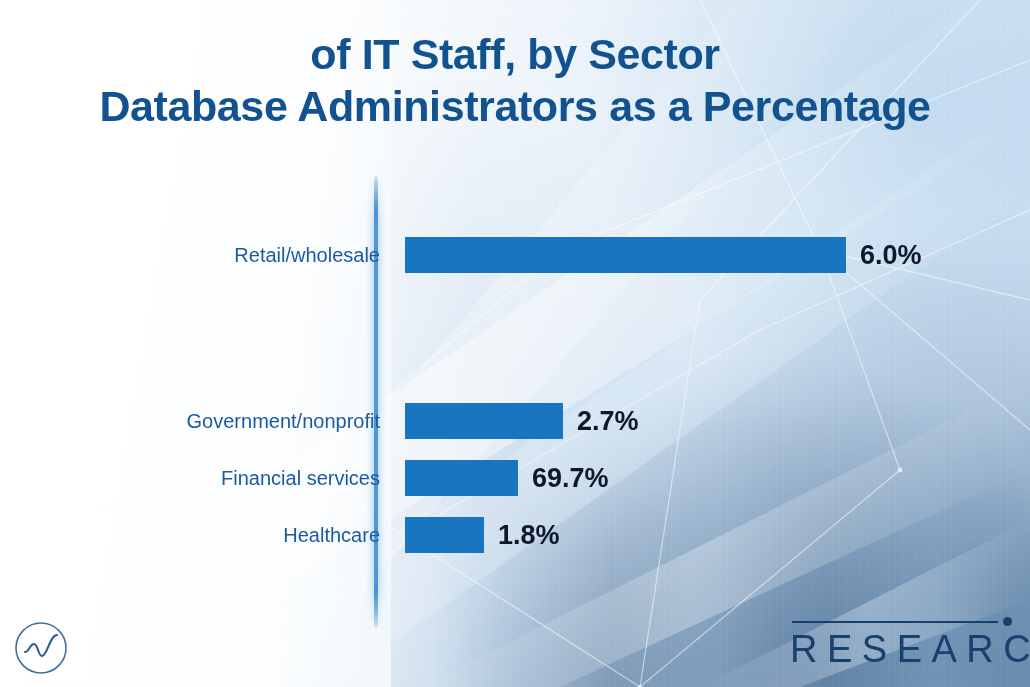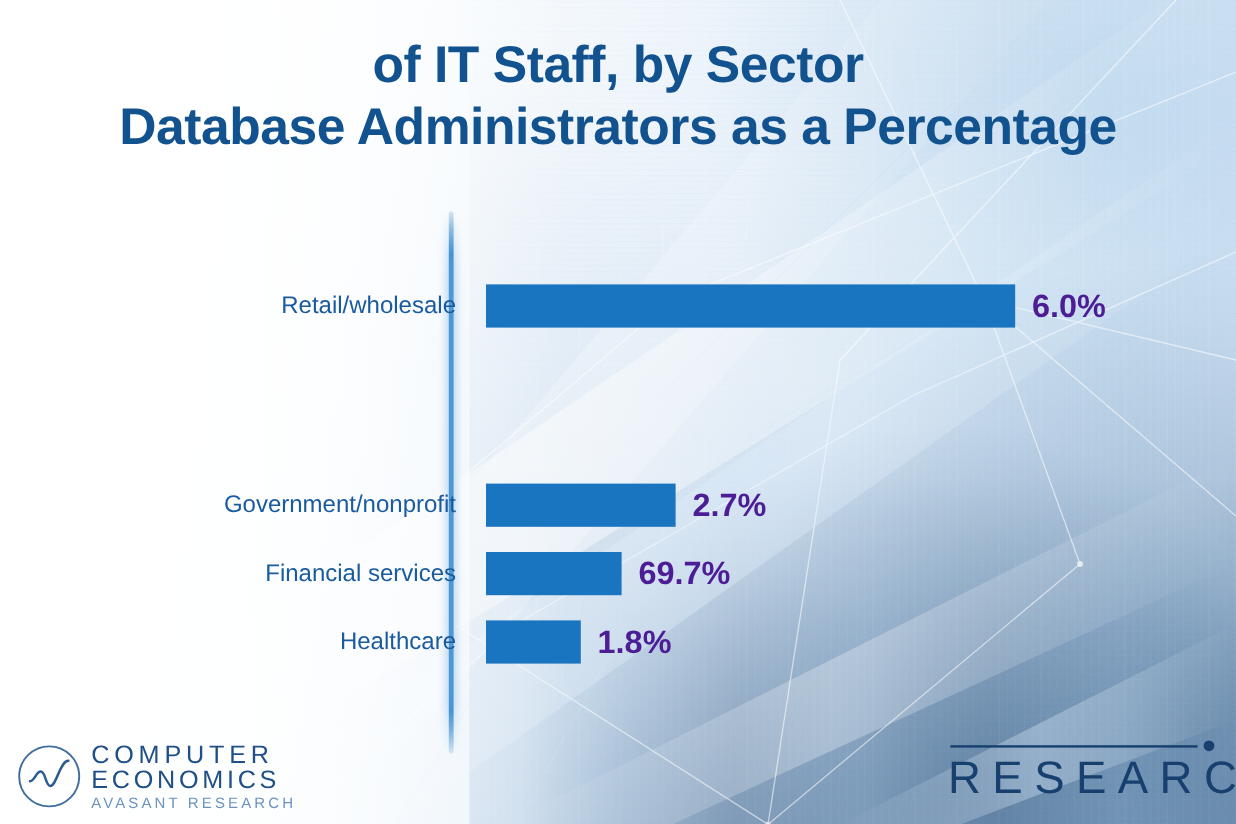--- a/index.html
+++ b/index.html
@@ -164,21 +164,21 @@
     height: 36px;
     background: #1a75c0;
   }
   .bar-value {
     position: absolute;
     top: 0;
     height: 40px;
     line-height: 40px;
     font-size: 27px;
     font-weight: bold;
-    color: #4c1d95;
+    color: #0f172a;
     white-space: nowrap;
   }
 
   
   .ce-logo {
     position: absolute;
     left: 14px;
     bottom: 12px;
     display: flex;
     align-items: center;
@@ -330,25 +330,20 @@
       <div class="bar" style="width:79px;"></div>
       <div class="bar-value" style="left:470px;">1.8%</div>
     </div>
   </div>
 
   <div class="ce-logo">
     <svg class="ce-mark" width="54" height="54" viewBox="0 0 54 54">
       <circle cx="27" cy="27" r="25" fill="none" stroke="#3f6e9e" stroke-width="1.6"></circle>
       <path d="M11,31 C15,31 16,23 20,23 C24,23 24,35 28,35 C33,35 36,14 43,14" fill="none" stroke="#2d5c90" stroke-width="2.1" stroke-linecap="round"></path>
     </svg>
-    <div class="ce-words">
-      <div class="ce-word-1">COMPUTER</div>
-      <div class="ce-word-2">ECONOMICS</div>
-      <div class="ce-word-3">AVASANT RESEARCH</div>
-    </div>
   </div>
 
   <div class="avasant-logo">
     <div class="av-rule-wrap">
       <div class="av-rule"></div>
       <div class="av-dot"></div>
     </div>
     <div class="av-word">RESEARCH</div>
   </div>
 

